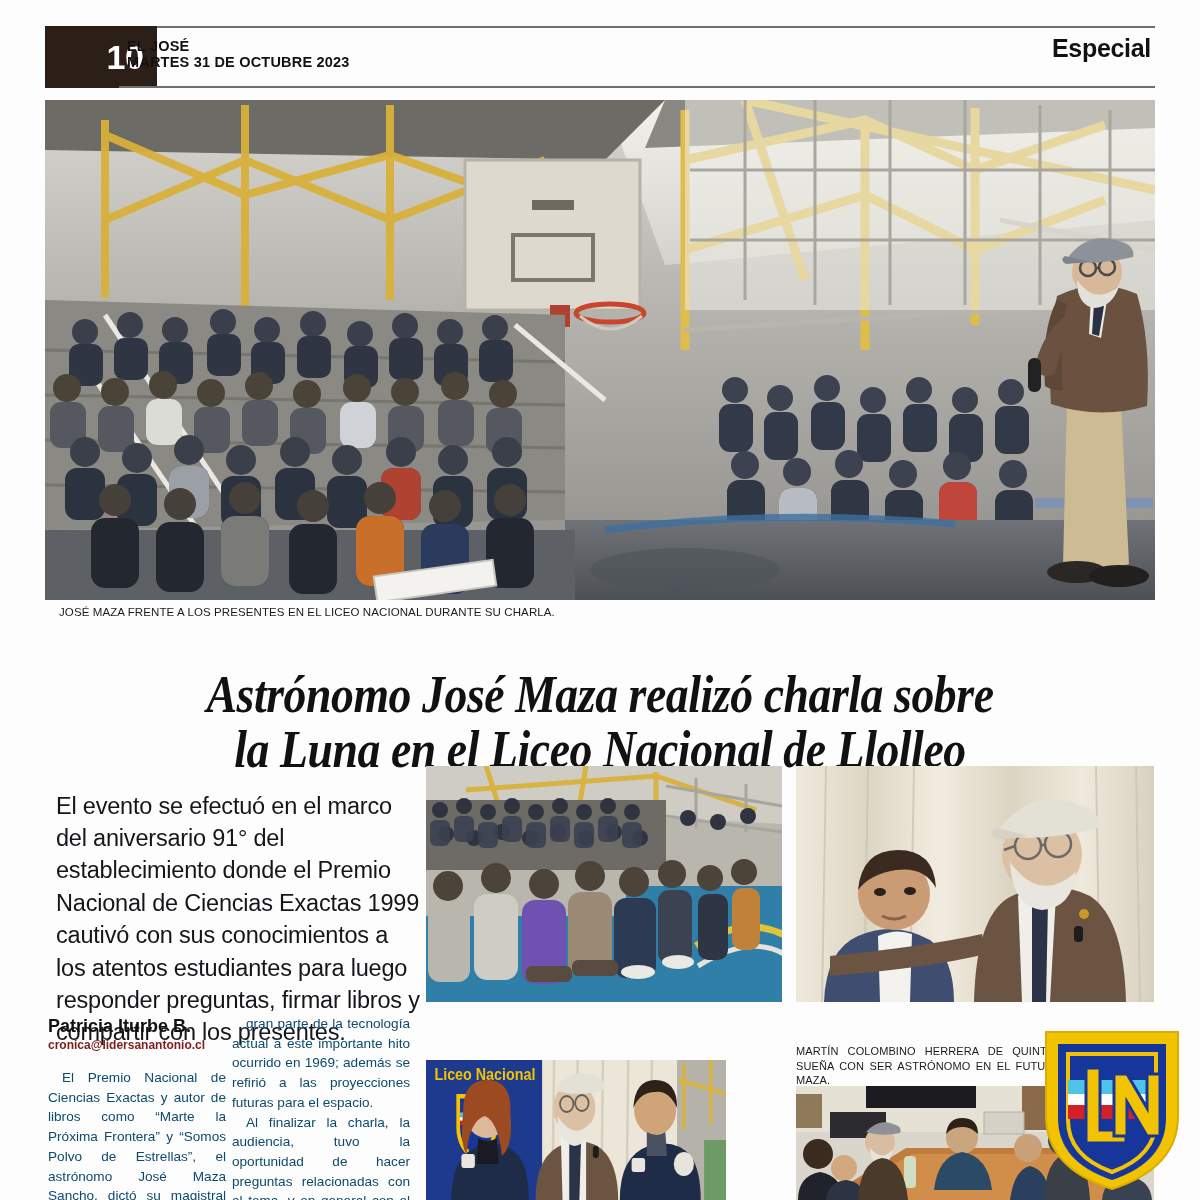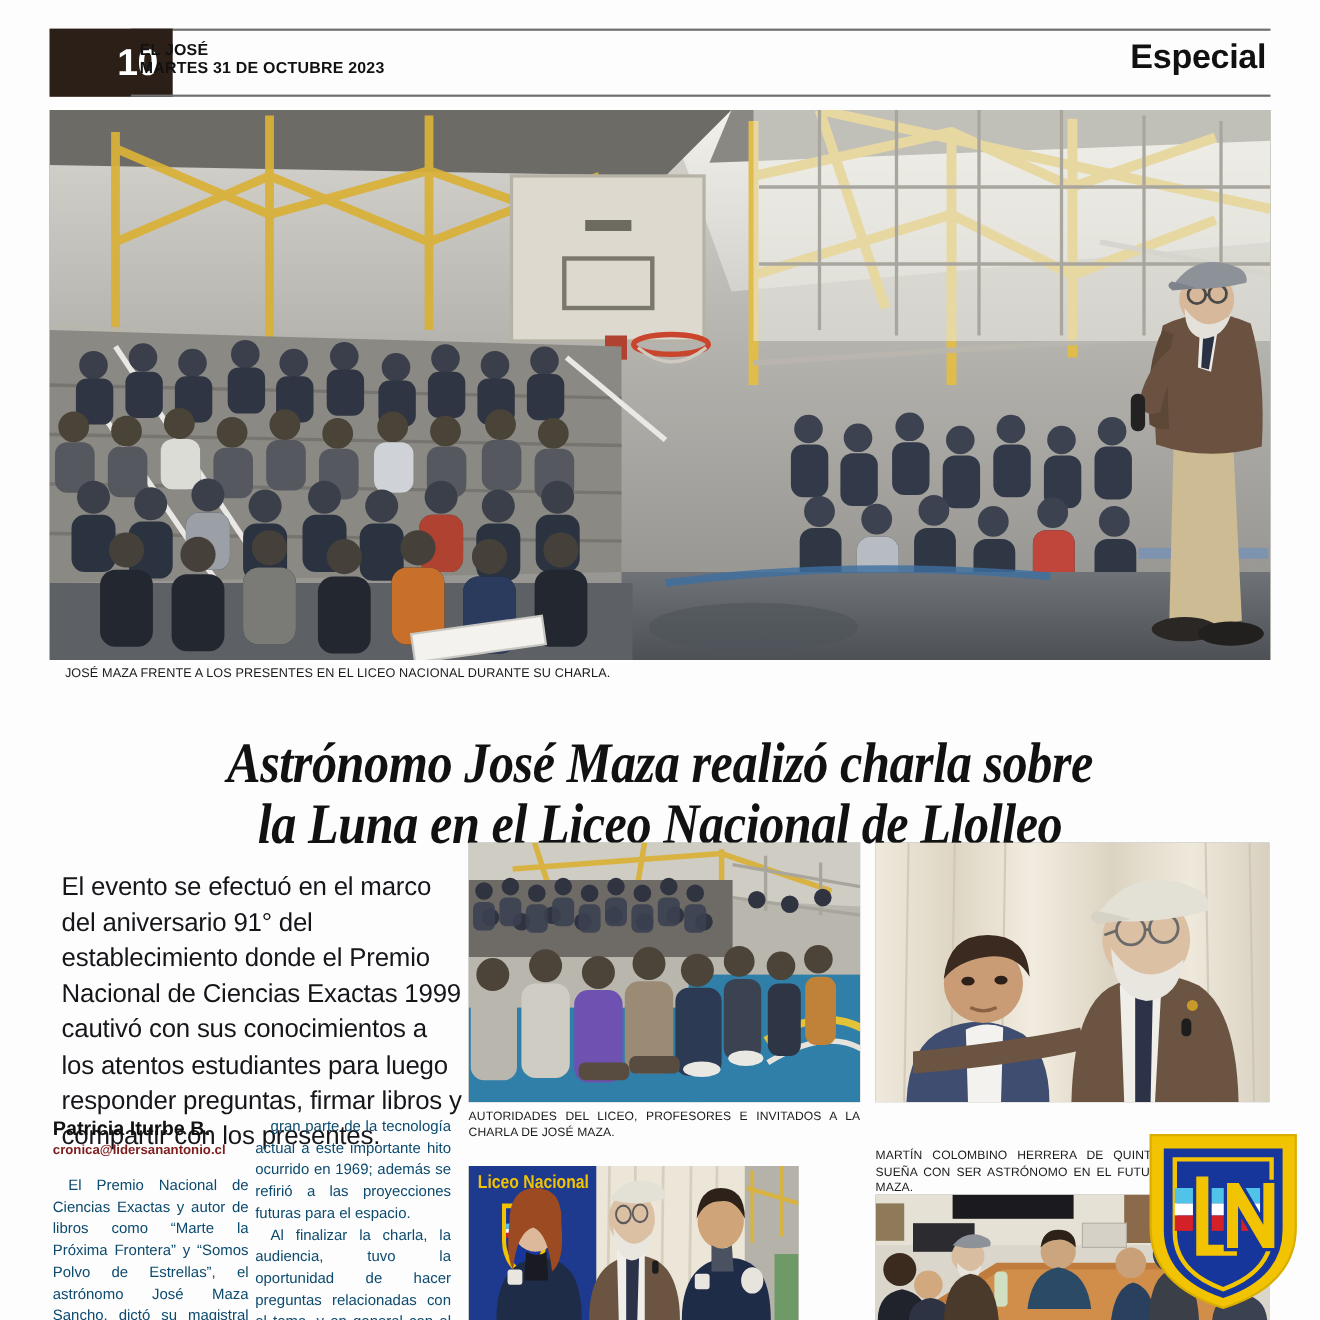--- a/index.html
+++ b/index.html
@@ -77,21 +77,21 @@
   .issue-date {
     font-size: 14.5px;
     font-weight: bold;
     letter-spacing: 0.2px;
     white-space: nowrap;
   }
   .section-label {
     position: absolute;
     right: 4px;
     top: 8px;
-    font-size: 31px;
+    font-size: 25px;
     font-weight: bold;
     letter-spacing: -0.3px;
   }
 
   
   .hero-photo {
     position: absolute;
     left: 45px;
     top: 100px;
     width: 1110px;
@@ -614,21 +614,20 @@
           <rect x="100" y="200" width="46" height="16" rx="6"></rect>
           <rect x="146" y="194" width="46" height="16" rx="6"></rect>
         </g>
         <g fill="#e9e8e3">
           <ellipse cx="212" cy="206" rx="17" ry="7"></ellipse>
           <ellipse cx="252" cy="196" rx="16" ry="7"></ellipse>
         </g>
       </g>
     </svg>
   </div>
-  <div class="photo-caption cap-mid-left">AUTORIDADES DEL LICEO, PROFESORES E INVITADOS A LA CHARLA DE JOSÉ MAZA.</div>
 
   <div class="photo photo-mid-right">
     <svg class="ph-svg" viewBox="0 0 358 236" preserveAspectRatio="none">
       <defs>
         <linearGradient id="curtain" x1="0" y1="0" x2="1" y2="0">
           <stop offset="0" stop-color="#efe9dc"></stop>
           <stop offset="0.2" stop-color="#ded6c4"></stop>
           <stop offset="0.4" stop-color="#f2ece0"></stop>
           <stop offset="0.6" stop-color="#dcd4c2"></stop>
           <stop offset="0.8" stop-color="#efe9dc"></stop>

